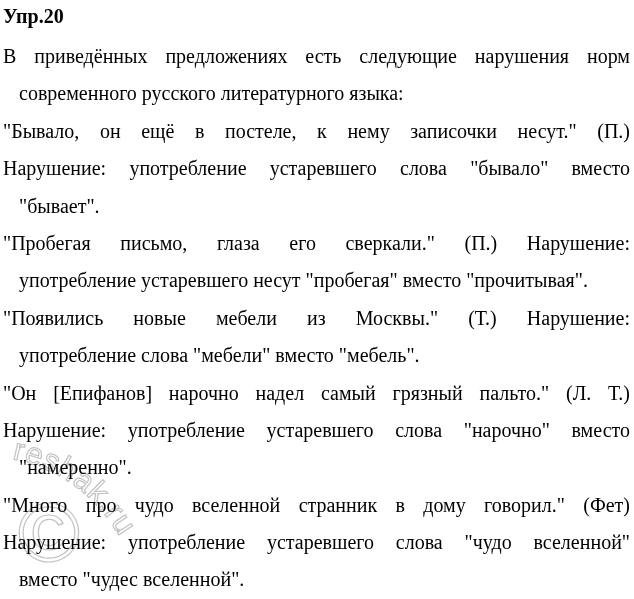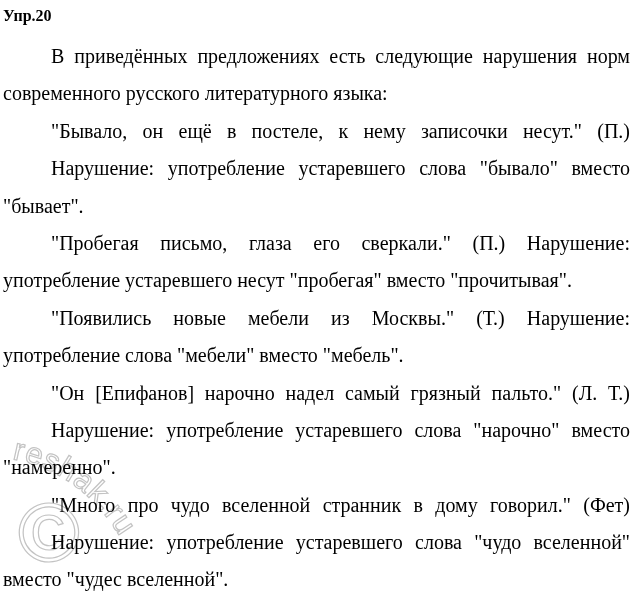--- a/index.html
+++ b/index.html
@@ -27,41 +27,41 @@
   }
   .content {
     position: relative;
     z-index: 1;
   }
   .hdr {
     display: flex;
     justify-content: space-between;
     align-items: flex-start;
     height: 36px;
-    font-size: 16px;
+    font-size: 20px;
     line-height: 28px;
   }
   .hdr-exercise {
     font-weight: bold;
   }
   .line {
     font-size: 20px;
     height: 37.4px;
     line-height: 37.4px;
     white-space: normal;
     overflow: hidden;
   }
   .j {
     text-align: justify;
     text-align-last: justify;
-    margin-left: 48px;
   }
   .l {
     text-align: left;
     text-align-last: left;
+    margin-left: 16px;
   }
 </style>
 </head>
 <body>
 
 <div class="page">
 
   <svg class="watermark" width="185" height="176" viewBox="0 0 185 176" xmlns="http://www.w3.org/2000/svg" xmlns:xlink="http://www.w3.org/1999/xlink">
     <defs>
       <path id="wmpath" d="M 12 36 Q 98 52 138 150" fill="none"></path>

